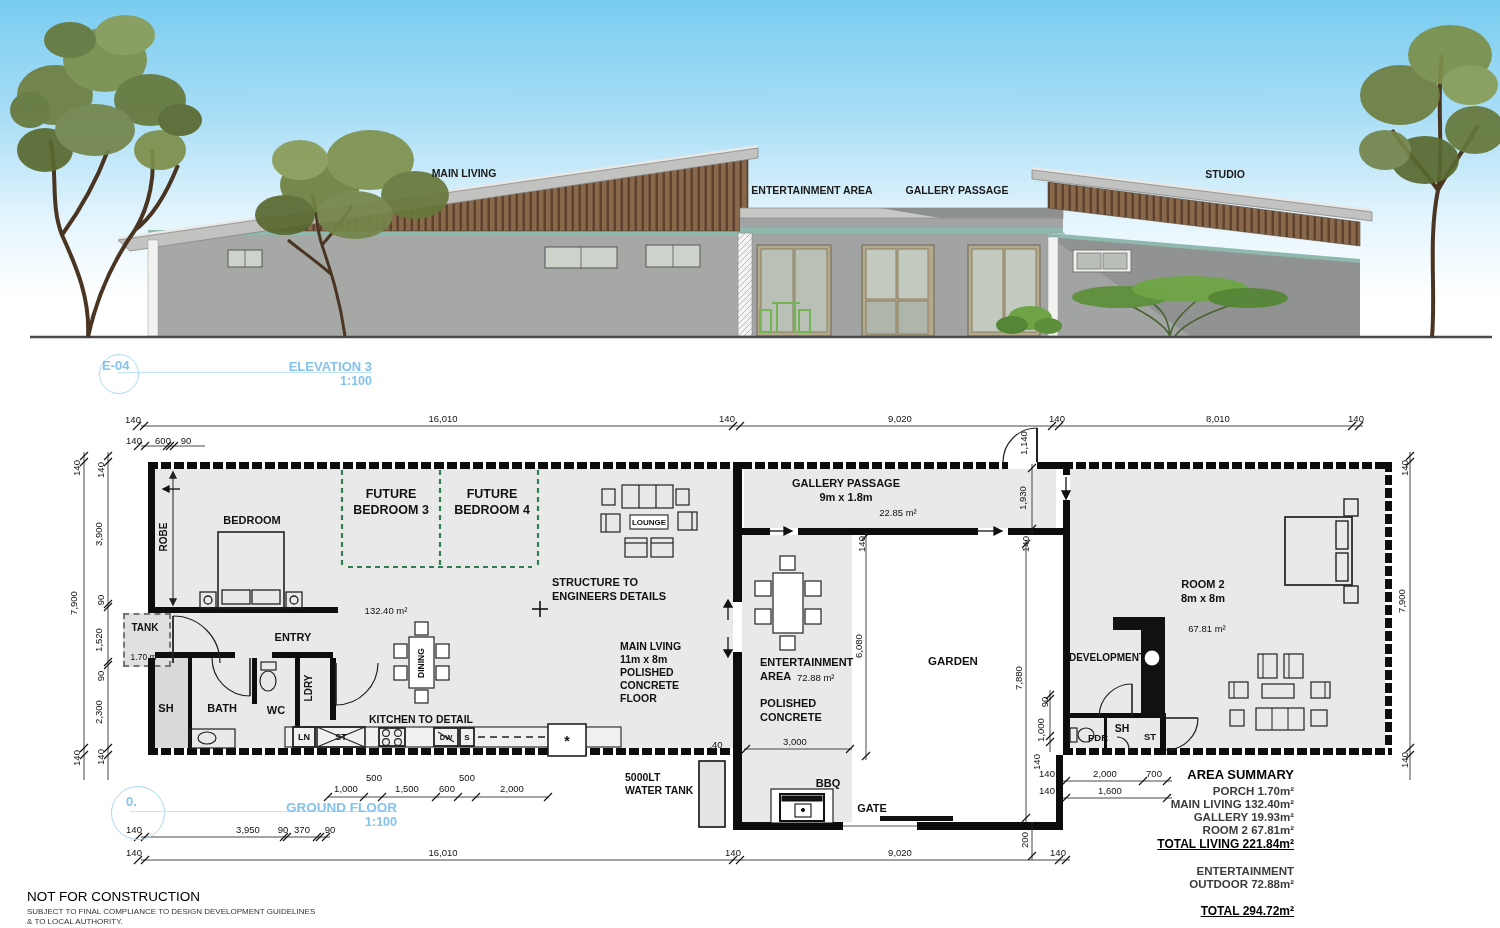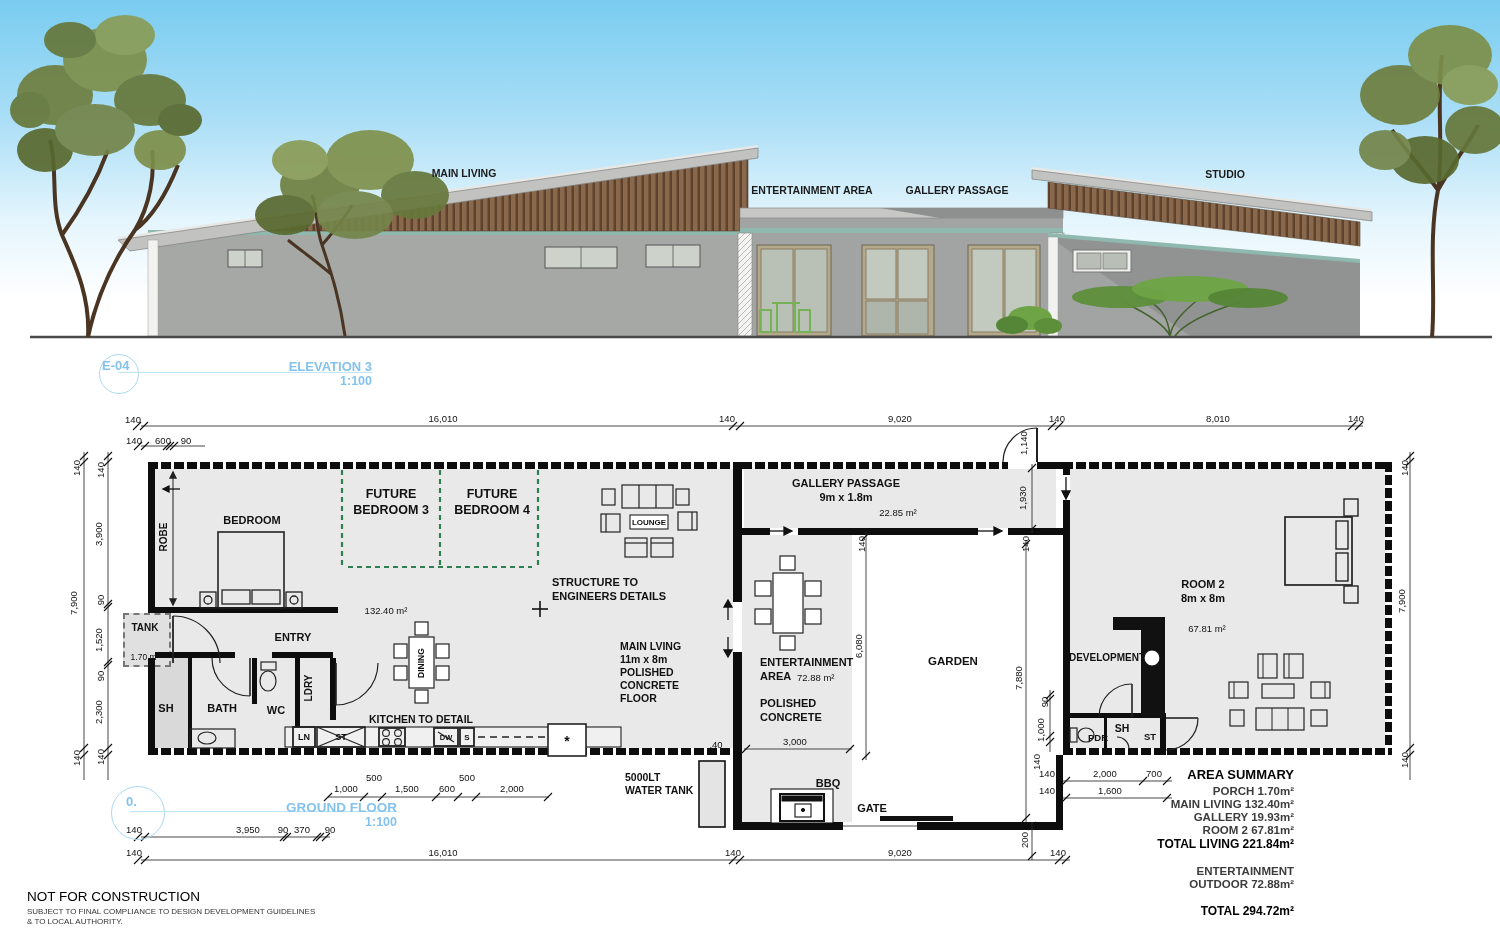--- a/index.html
+++ b/index.html
@@ -19,21 +19,21 @@
       transform:translate(-50%,-50%);text-align:center;}
   .rlr{position:absolute;font-weight:bold;font-size:10px;color:#111;white-space:nowrap;
       transform:translate(-50%,-50%) rotate(-90deg);}
   .pre{white-space:pre-line;}
   .blue{color:#85c3ed;}
   .bline{position:absolute;height:1px;background:#c2e4f7;}
   .bcirc{position:absolute;border:1.5px solid #aad8f3;border-radius:50%;}
   .as{position:absolute;right:206px;top:767px;width:230px;text-align:right;}
   .as .t{font-size:13px;font-weight:bold;color:#000;margin-bottom:3px;}
   .as .ln{font-size:11.5px;font-weight:bold;color:#3c3c3c;line-height:13px;}
-  .as .tot{font-size:12px;font-weight:bold;color:#000;line-height:14px;}
+  .as .tot{font-size:12px;font-weight:bold;color:#000;text-decoration:underline;line-height:14px;}
 </style>
 </head>
 <body>
 
 <div class="page">
 
 <svg width="1500" height="350" viewBox="0 0 1500 350">
   <defs>
     <linearGradient id="sky" x1="0" y1="0" x2="0" y2="1">
       <stop offset="0" stop-color="#79ccf0"></stop>

